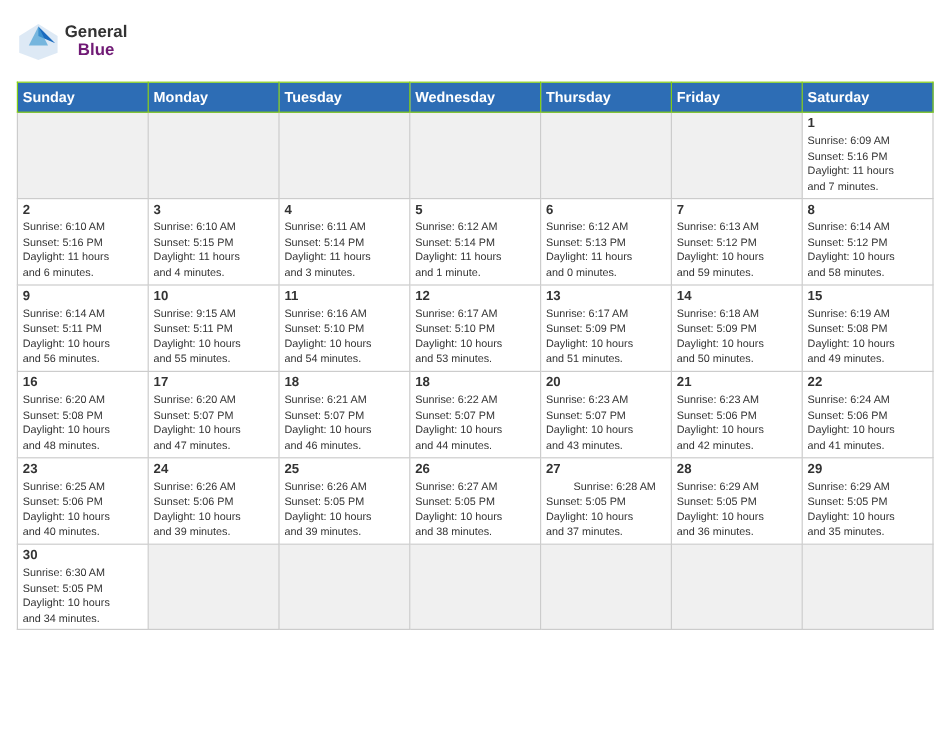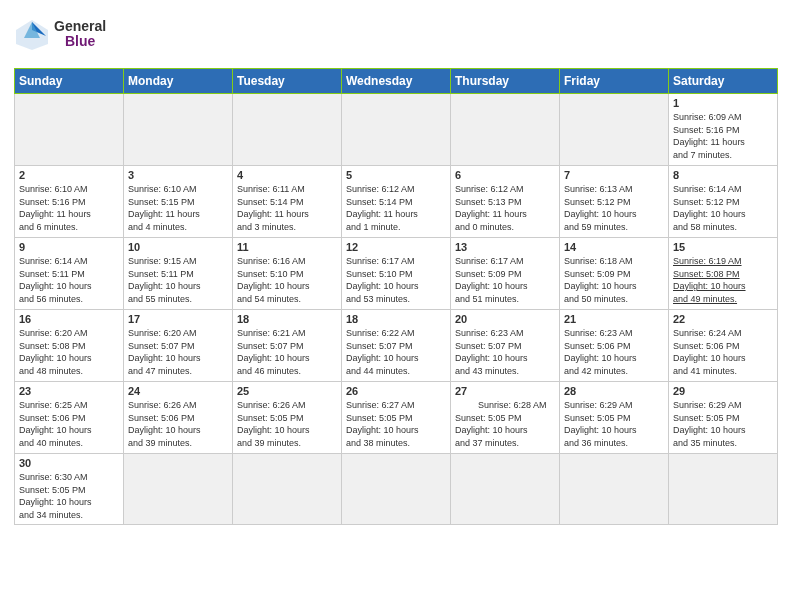--- a/index.html
+++ b/index.html
@@ -180,21 +180,21 @@
 Daylight: 10 hours
 and 53 minutes.</span></td>
           <td><span class="day-number">13</span><span class="day-info" style="white-space: pre-line;">Sunrise: 6:17 AM
 Sunset: 5:09 PM
 Daylight: 10 hours
 and 51 minutes.</span></td>
           <td><span class="day-number">14</span><span class="day-info" style="white-space: pre-line;">Sunrise: 6:18 AM
 Sunset: 5:09 PM
 Daylight: 10 hours
 and 50 minutes.</span></td>
-          <td><span class="day-number">15</span><span class="day-info" style="white-space: pre-line; text-decoration: underline;">Sunrise: 6:19 AM
+          <td><span class="day-number">15</span><span class="day-info" style="white-space: pre-line;">Sunrise: 6:19 AM
 Sunset: 5:08 PM
 Daylight: 10 hours
 and 49 minutes.</span></td>
         </tr>
         <tr>
           <td><span class="day-number">16</span><span class="day-info" style="white-space: pre-line;">Sunrise: 6:20 AM
 Sunset: 5:08 PM
 Daylight: 10 hours
 and 48 minutes.</span></td>
           <td><span class="day-number">17</span><span class="day-info" style="white-space: pre-line;">Sunrise: 6:20 AM

